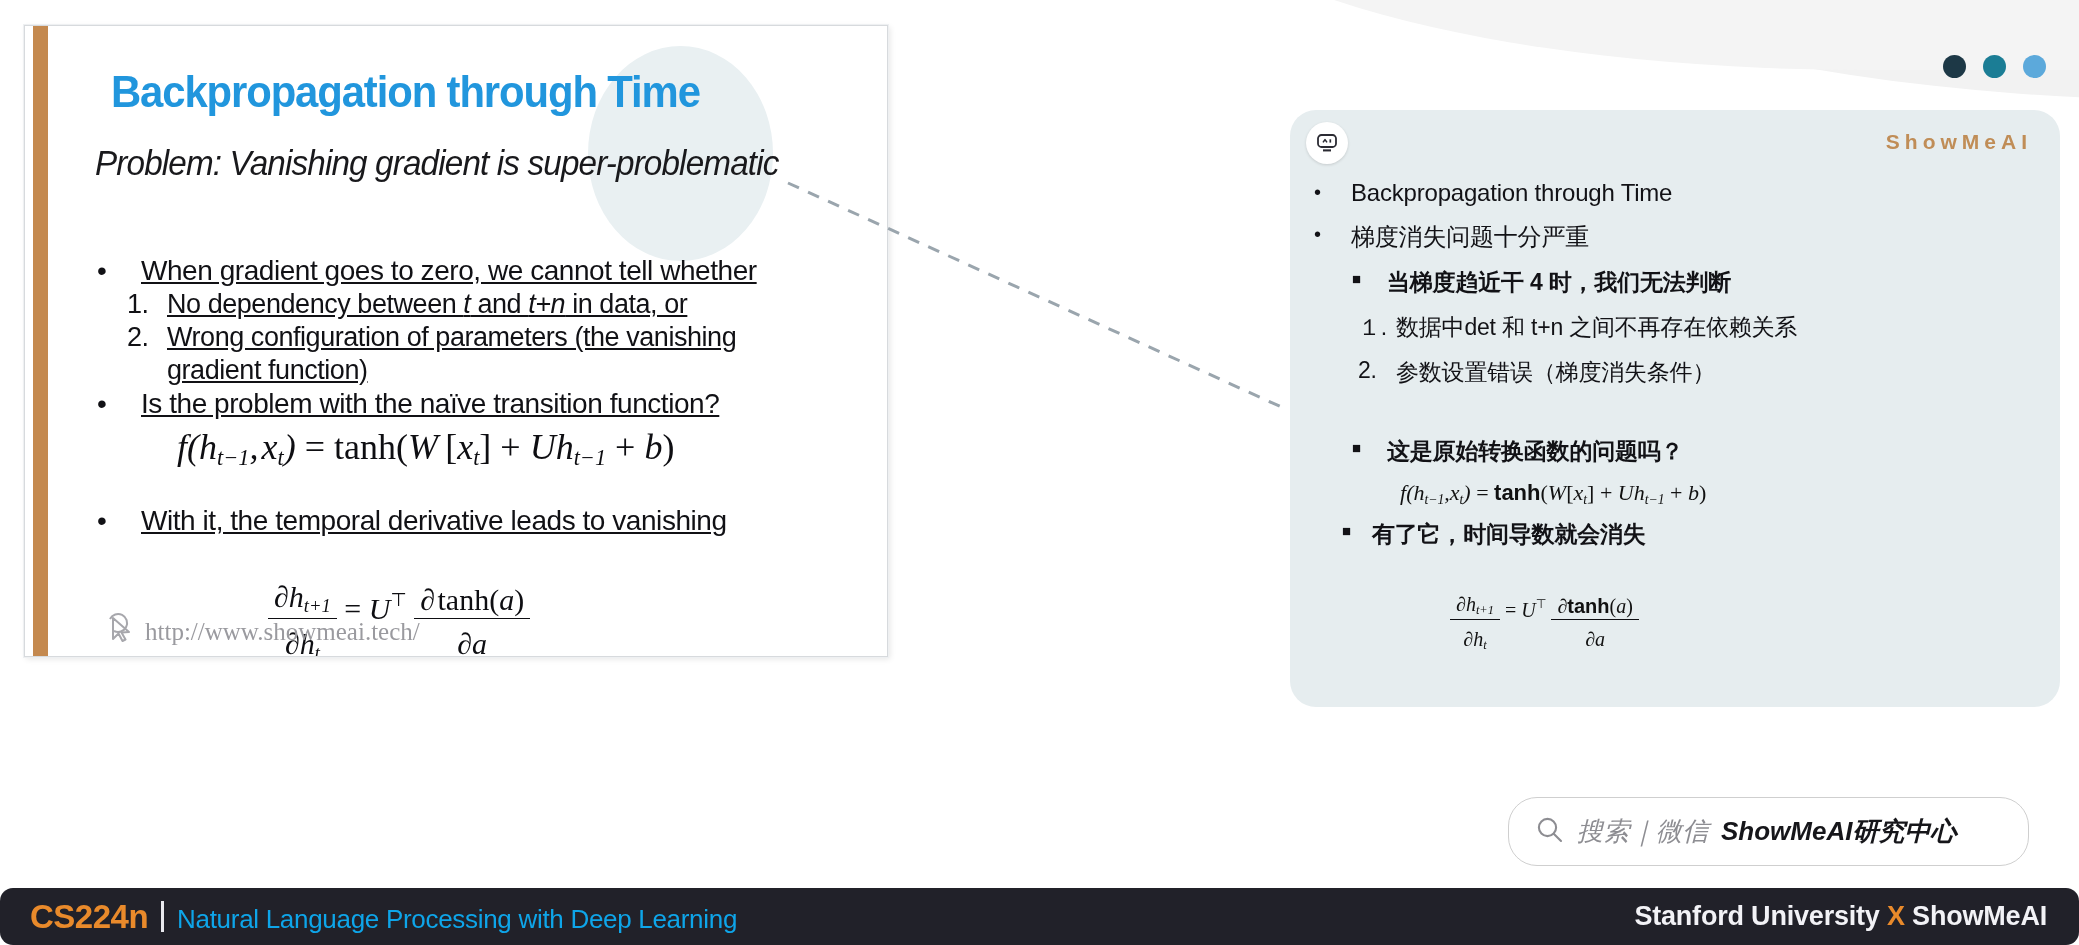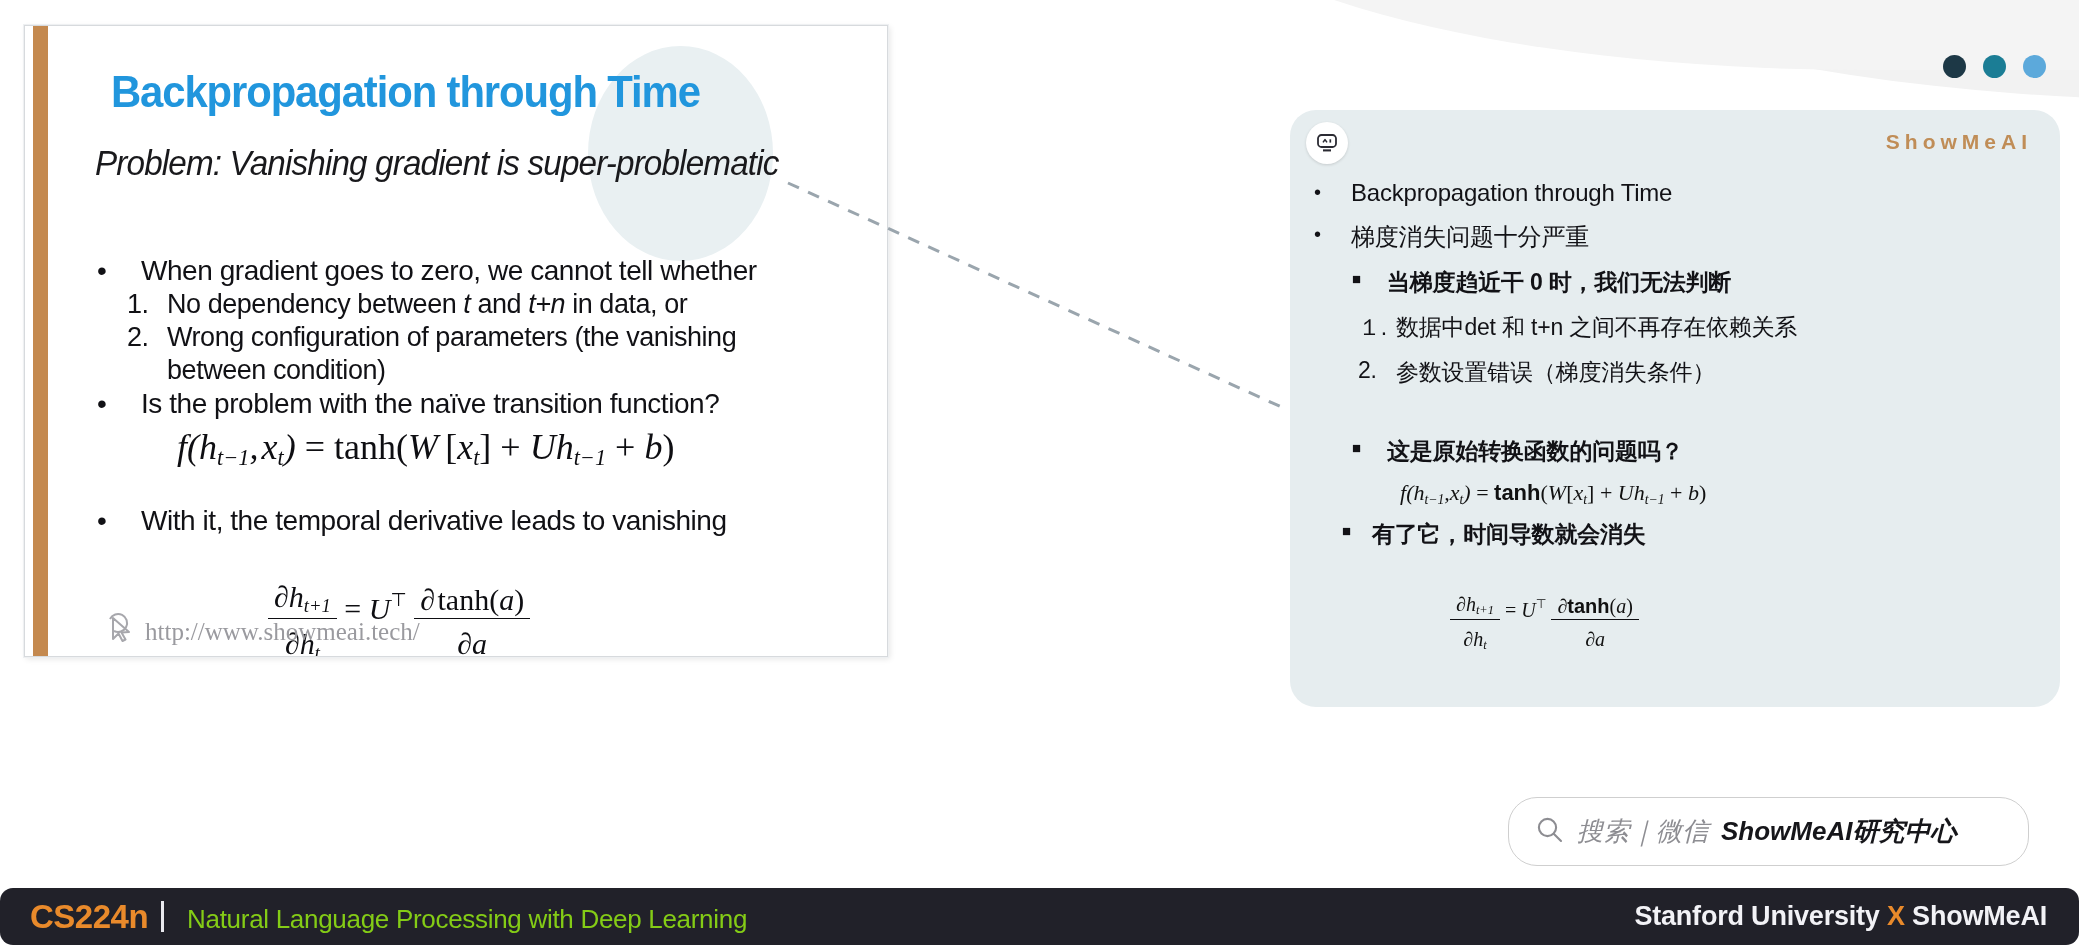--- a/index.html
+++ b/index.html
@@ -150,21 +150,21 @@
   }
   .blt .mk {
     width: 52px;
     flex: 0 0 52px;
     text-align: left;
     padding-left: 8px;
     box-sizing: border-box;
   }
   .blt.sub { padding-left: 38px; font-size: 27px; }
   .blt.sub .mk { width: 40px; flex: 0 0 40px; padding-left: 0; }
-  .blt .tx { flex: 1; }
+  .blt .tx { flex: 1; text-decoration: underline; }
   .blt i { font-style: italic; }
 
   
   .math {
     font-family: "Liberation Serif", serif;
     font-style: italic;
     color: #0e0e12;
     z-index: 2;
   }
   .eq1 {
@@ -340,24 +340,23 @@
   }
   .f-bar {
     display:inline-block;
     width: 3px; height: 31px;
     background: #e9e9ee;
     margin: 0 13px;
     position: relative; top: 4px;
   }
   .f-sub {
     font-size: 26px;
-    color: #84cc16;
+    color: #0ea5e9;
     letter-spacing: -0.3px;
     font-family: "Liberation Sans", sans-serif;
-    margin-left: 10px;
   }
   .footer-right {
     position: absolute;
     right: 32px;
     font-size: 27px;
     font-weight: bold;
     color: #f2f2f6;
     letter-spacing: -0.2px;
     font-family: "Liberation Sans", sans-serif;
   }
@@ -400,21 +399,21 @@
           <span class="tx"><span>No dependency between </span><i>t</i><span> and </span><i>t+n</i><span> in data, or</span></span>
         </div>
 
         <div class="blt sub">
           <span class="mk">2.</span>
           <span class="tx">Wrong configuration of parameters (the vanishing</span>
         </div>
 
         <div class="blt sub">
           <span class="mk"></span>
-          <span class="tx">between condition)</span>
+          <span class="tx">gradient function)</span>
         </div>
 
         <div class="blt">
           <span class="mk">•</span>
           <span class="tx">Is the problem with the naïve transition function?</span>
         </div>
       </div>
 
       <div class="math eq1">
         <span>f</span><span>(</span><span>h</span><sub>t−1</sub><span>,</span> <span>x</span><sub>t</sub><span>)</span>
@@ -481,21 +480,21 @@
         <span>Backpropagation through Time</span>
       </div>
 
       <div class="n-row n-l1">
         <span class="mk">•</span>
         <span>梯度消失问题十分严重</span>
       </div>
 
       <div class="n-row n-l2">
         <span class="mk">■</span>
-        <span>当梯度趋近干 0 时，我们无法判断</span>
+        <span>当梯度趋近干 4 时，我们无法判断</span>
       </div>
 
       <div class="n-row n-l3">
         <span class="mk">１.</span>
         <span>数据中det 和 t+n 之间不再存在依赖关系</span>
       </div>
 
       <div class="n-row n-l3">
         <span class="mk">2.</span>
         <span>参数设置错误（梯度消失条件）</span>

